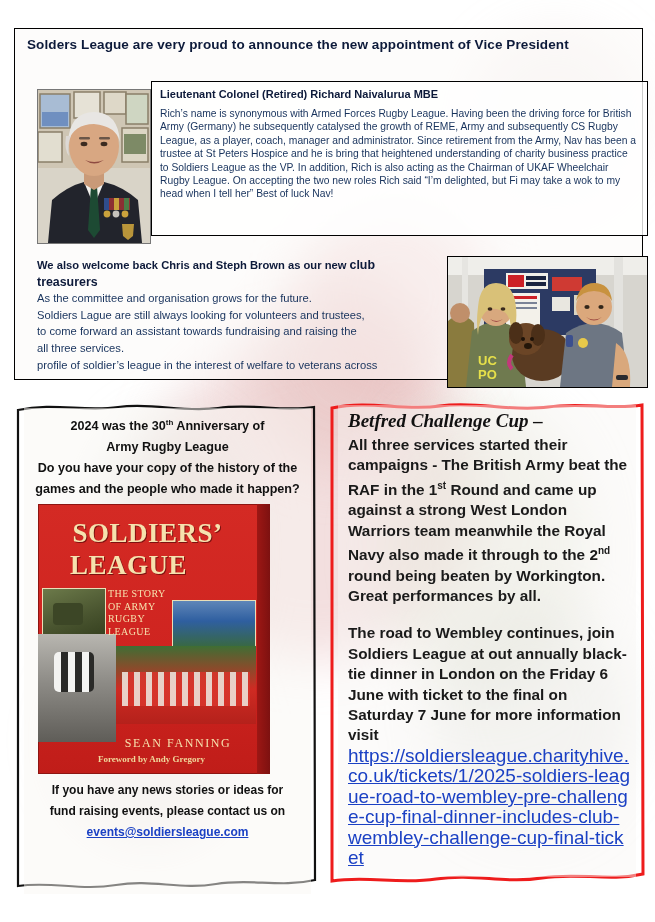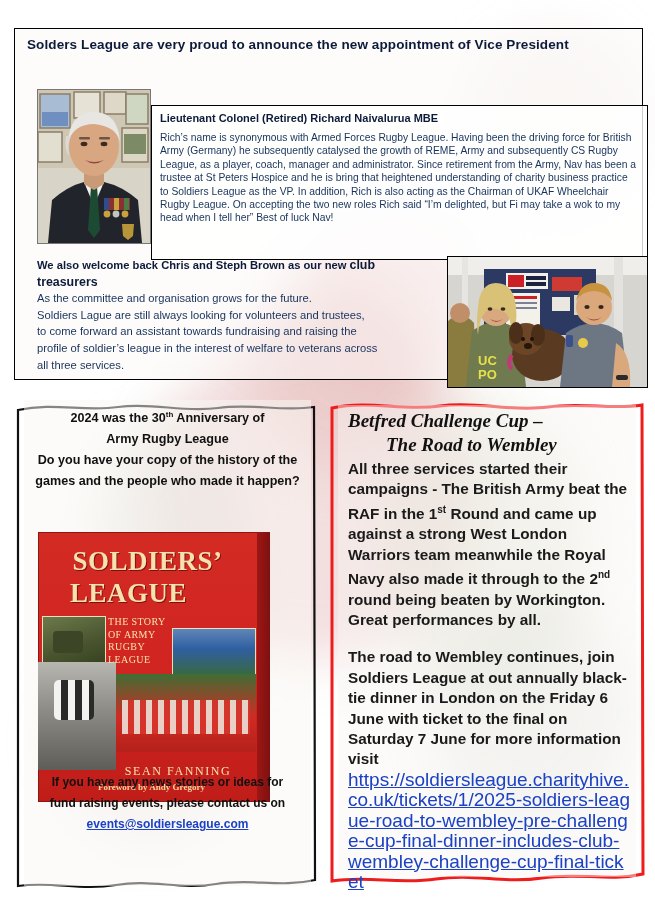--- a/index.html
+++ b/index.html
@@ -38,21 +38,21 @@
     font-size:13.5px;font-weight:700;color:#0d1a3a;letter-spacing:.1px;
   }
 
   
   #vp-photo{
     position:absolute;left:22px;top:60px;width:114px;height:155px;
     border:1px solid #777;box-sizing:border-box;
   }
   
   #bio-box{
-    position:absolute;left:136px;top:76px;width:497px;height:155px;
+    position:absolute;left:136px;top:52px;width:497px;height:155px;
     border:1.4px solid #000;background:rgba(255,255,255,.80);
     box-sizing:border-box;padding:6px 8px 16px 8px;
   }
   #bio-name{font-size:11px;font-weight:700;color:#0d1a3a;margin-bottom:7px;}
   #bio-text{font-size:10.3px;line-height:13.4px;color:#17325c;text-align:left;}
 
   
   #treasurer-block{
     position:absolute;left:22px;top:228px;width:400px;
     font-size:11.2px;line-height:16.6px;color:#17325c;
@@ -65,30 +65,30 @@
     position:absolute;left:432px;top:227px;width:201px;height:132px;
     border:1.4px solid #000;box-sizing:border-box;
   }
 
   
   #book-box{
     position:absolute;left:14px;top:396px;width:305px;height:500px;
   }
   #book-box .wave-border{position:absolute;left:0;top:0;width:305px;height:500px;}
   #book-inner{
-    position:absolute;left:10px;top:4px;width:287px;height:486px;
+    position:absolute;left:10px;top:12px;width:287px;height:486px;
     background:rgba(250,248,244,.50);
   }
   #book-head{
     position:absolute;left:0;top:4px;width:287px;text-align:center;
     font-size:12.6px;font-weight:700;line-height:21px;color:#111;
   }
   #book-head sup{font-size:8px;}
   #book-cover{
-    position:absolute;left:14px;top:96px;width:232px;height:270px;margin-top:36px;
+    position:absolute;left:14px;top:96px;width:232px;height:270px;
   }
   #book-foot{
     position:absolute;left:0;top:372px;width:287px;text-align:center;
     font-size:12px;font-weight:700;line-height:21px;color:#111;
   }
   #book-email{
     color:#1b41c4;text-decoration:underline;font-weight:700;font-size:12px;
   }
 
   
@@ -220,22 +220,22 @@
   <div id="bio-box">
     <div id="bio-name">Lieutenant Colonel (Retired) Richard Naivalurua MBE</div>
     <div id="bio-text">Rich’s name is synonymous with Armed Forces Rugby League. Having been the driving force for British Army (Germany) he subsequently catalysed the growth of REME, Army and subsequently CS Rugby League, as a player, coach, manager and administrator. Since retirement from the Army, Nav has been a trustee at St Peters Hospice and he is bring that heightened understanding of charity business practice to Soldiers League as the VP. In addition, Rich is also acting as the Chairman of UKAF Wheelchair Rugby League. On accepting the two new roles Rich said “I’m delighted, but Fi may take a wok to my head when I tell her” Best of luck Nav!</div>
   </div>
 
   <div id="treasurer-block">
     <div class="line1"><span>We also welcome back Chris and Steph Brown as our new </span><span class="big">club treasurers</span></div>
     <div>As the committee and organisation grows for the future.</div>
     <div>Soldiers Lague are still always looking for volunteers and trustees,</div>
     <div>to come forward an assistant towards fundraising and raising the</div>
+    <div>all three services.</div>
     <div>profile of soldier’s league in the interest of welfare to veterans across</div>
-    <div>all three services.</div>
   </div>
 
   <div id="couple-photo" class="photo">
     <svg width="199" height="130" viewBox="0 0 199 130" preserveAspectRatio="none">
       <rect width="199" height="130" fill="#d7d5cf"></rect>
 
       <rect x="0" y="0" width="199" height="18" fill="#efeeea"></rect>
       <rect x="14" y="0" width="6" height="130" fill="#e6e5e1"></rect>
       <rect x="166" y="0" width="9" height="130" fill="#e3e2de"></rect>
 
@@ -325,21 +325,20 @@
 
 <div id="cup-box">
   <svg class="wave-border" viewBox="0 0 318 493" preserveAspectRatio="none">
     <path d="M4,12 C42,4 74,15 112,10 C150,5 182,16 220,11 C254,6 284,14 314,9
              L315,478 C280,486 250,476 214,482 C176,488 146,477 108,483 C70,489 40,479 4,485 Z" fill="none" stroke="#ee1c1c" stroke-width="3"></path>
   </svg>
 
   <div id="cup-inner">
     <div id="cup-title">
       <span>Betfred Challenge Cup –</span>
-      <span class="l2">The Road to Wembley</span>
     </div>
 
     <p class="cup-p"><span>All three services started their campaigns - The British Army beat the RAF in the 1</span><sup>st</sup><span> Round and came up against a strong West London Warriors team meanwhile the Royal Navy also made it through to the 2</span><sup>nd</sup><span> round being beaten by Workington. Great performances by all.</span></p>
 
     <div id="cup-gap"></div>
 
     <p class="cup-p">The road to Wembley continues, join Soldiers League at out annually black-tie dinner in London on the Friday 6 June with ticket to the final on Saturday 7 June for more information visit</p>
 
     <a id="cup-url" href="#">https://soldiersleague.charityhive.co.uk/tickets/1/2025-soldiers-league-road-to-wembley-pre-challenge-cup-final-dinner-includes-club-wembley-challenge-cup-final-ticket</a>
   </div>

